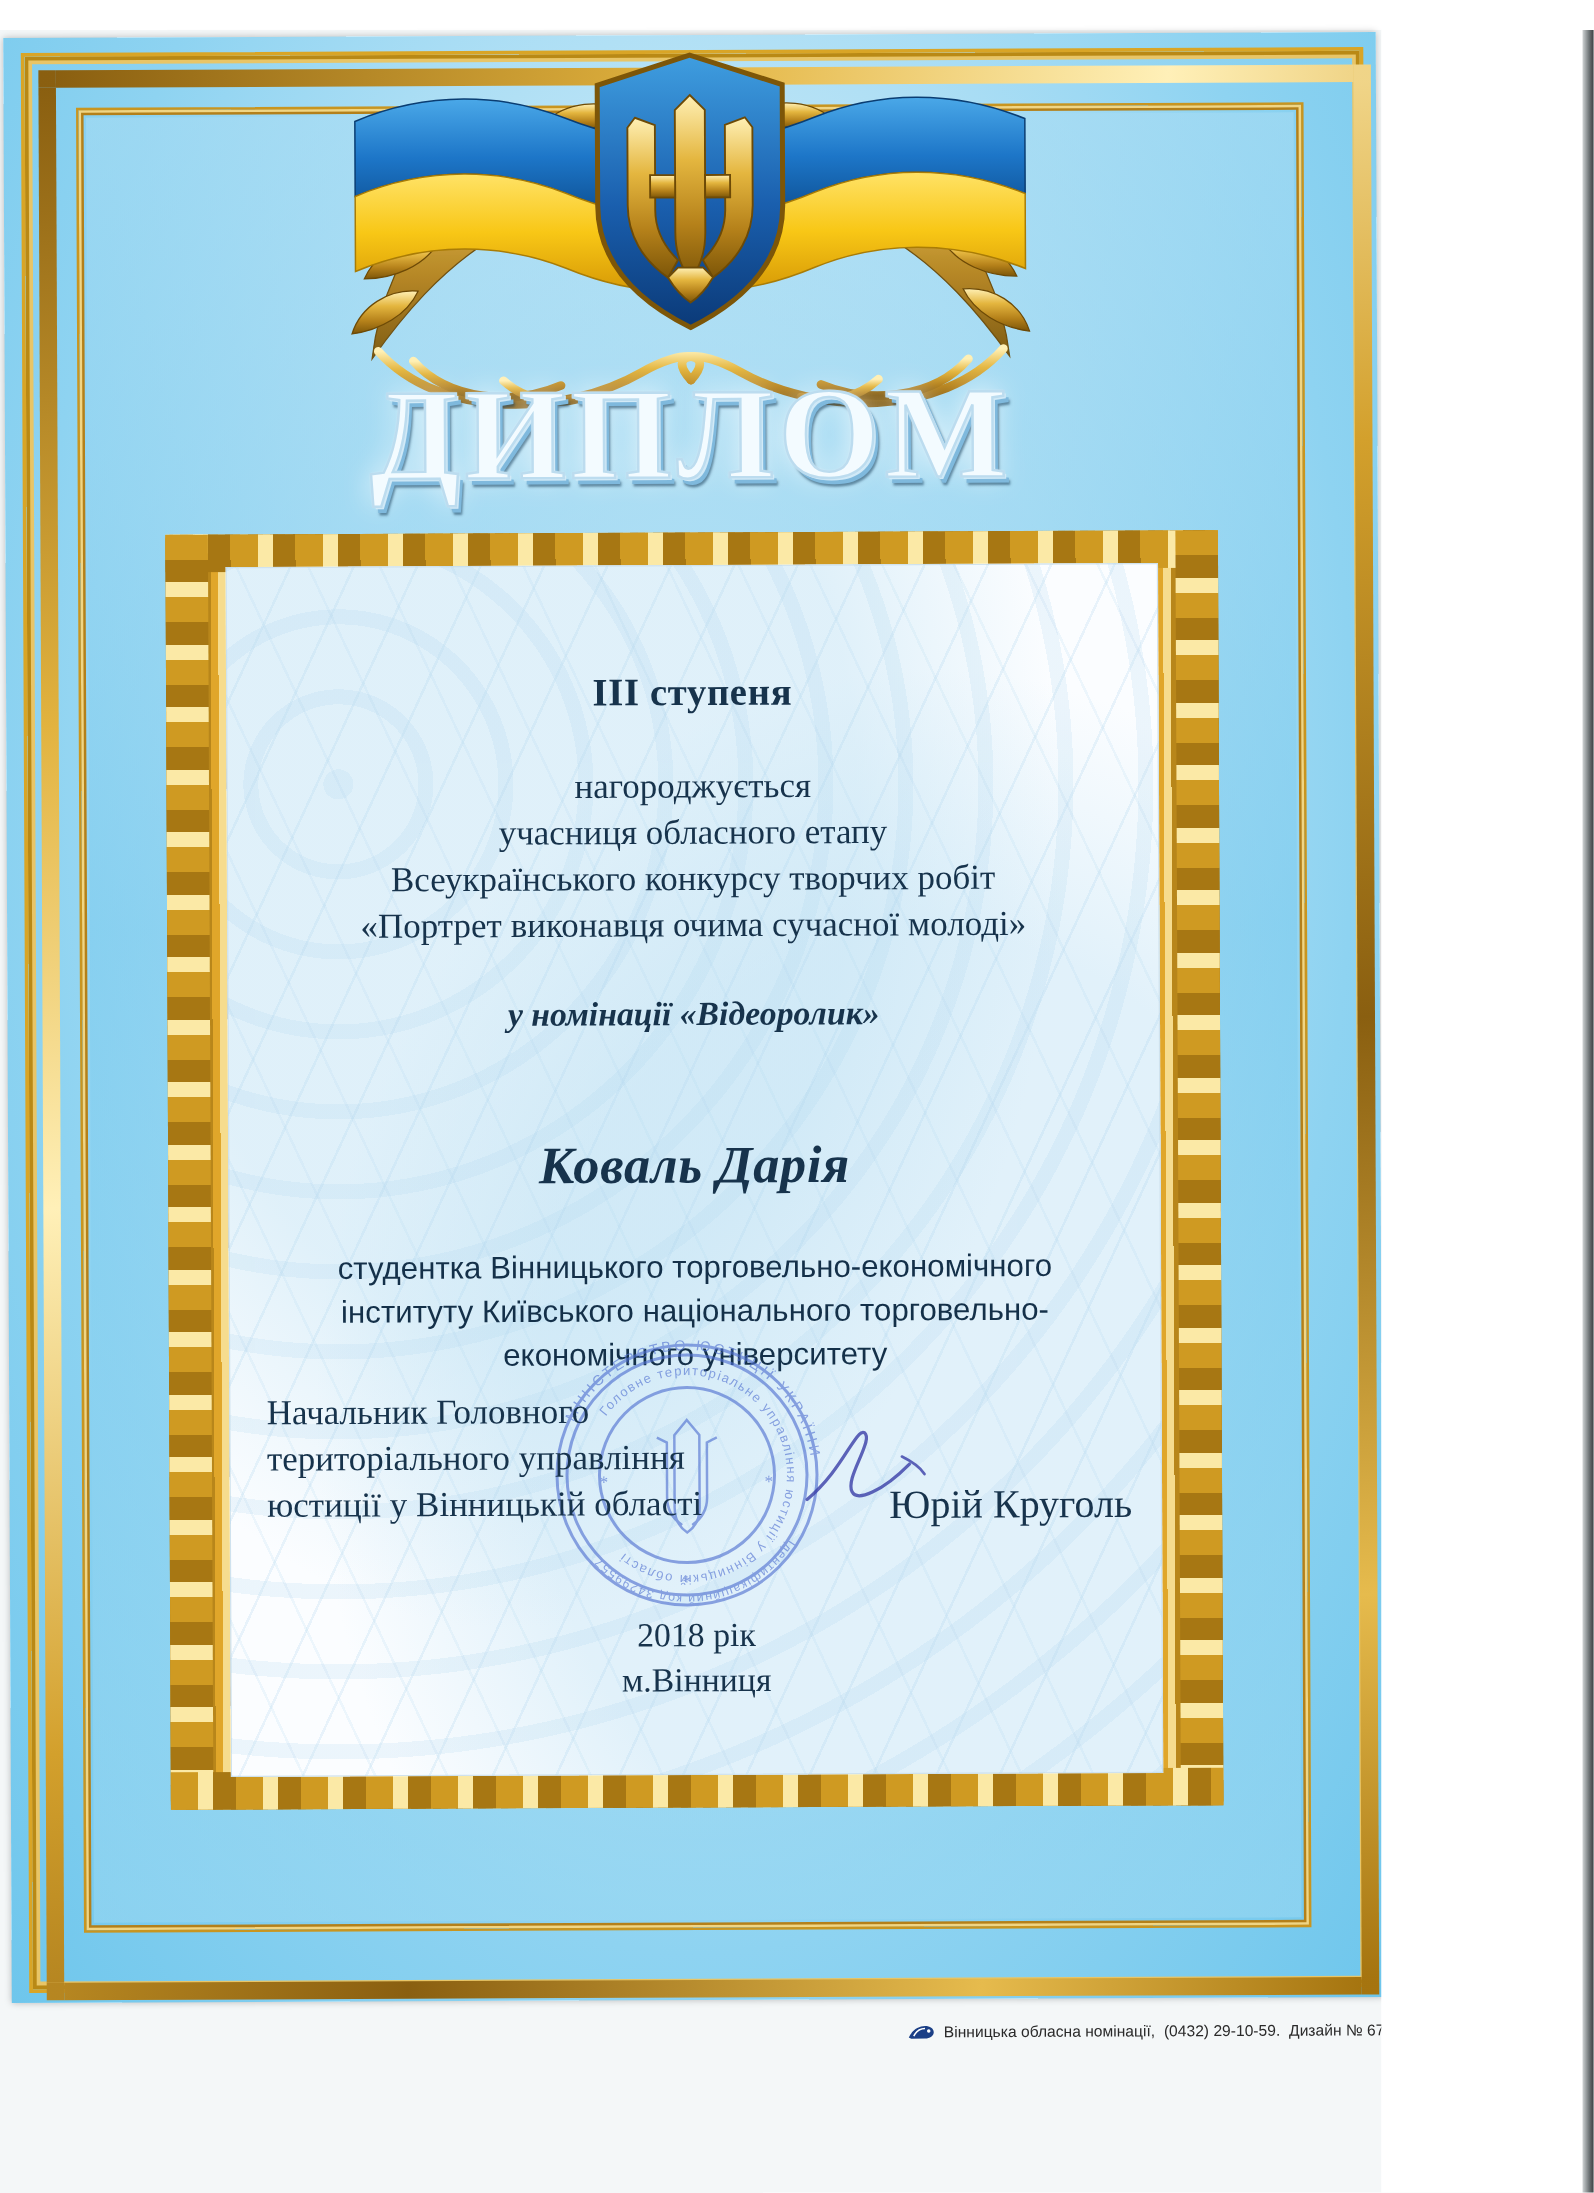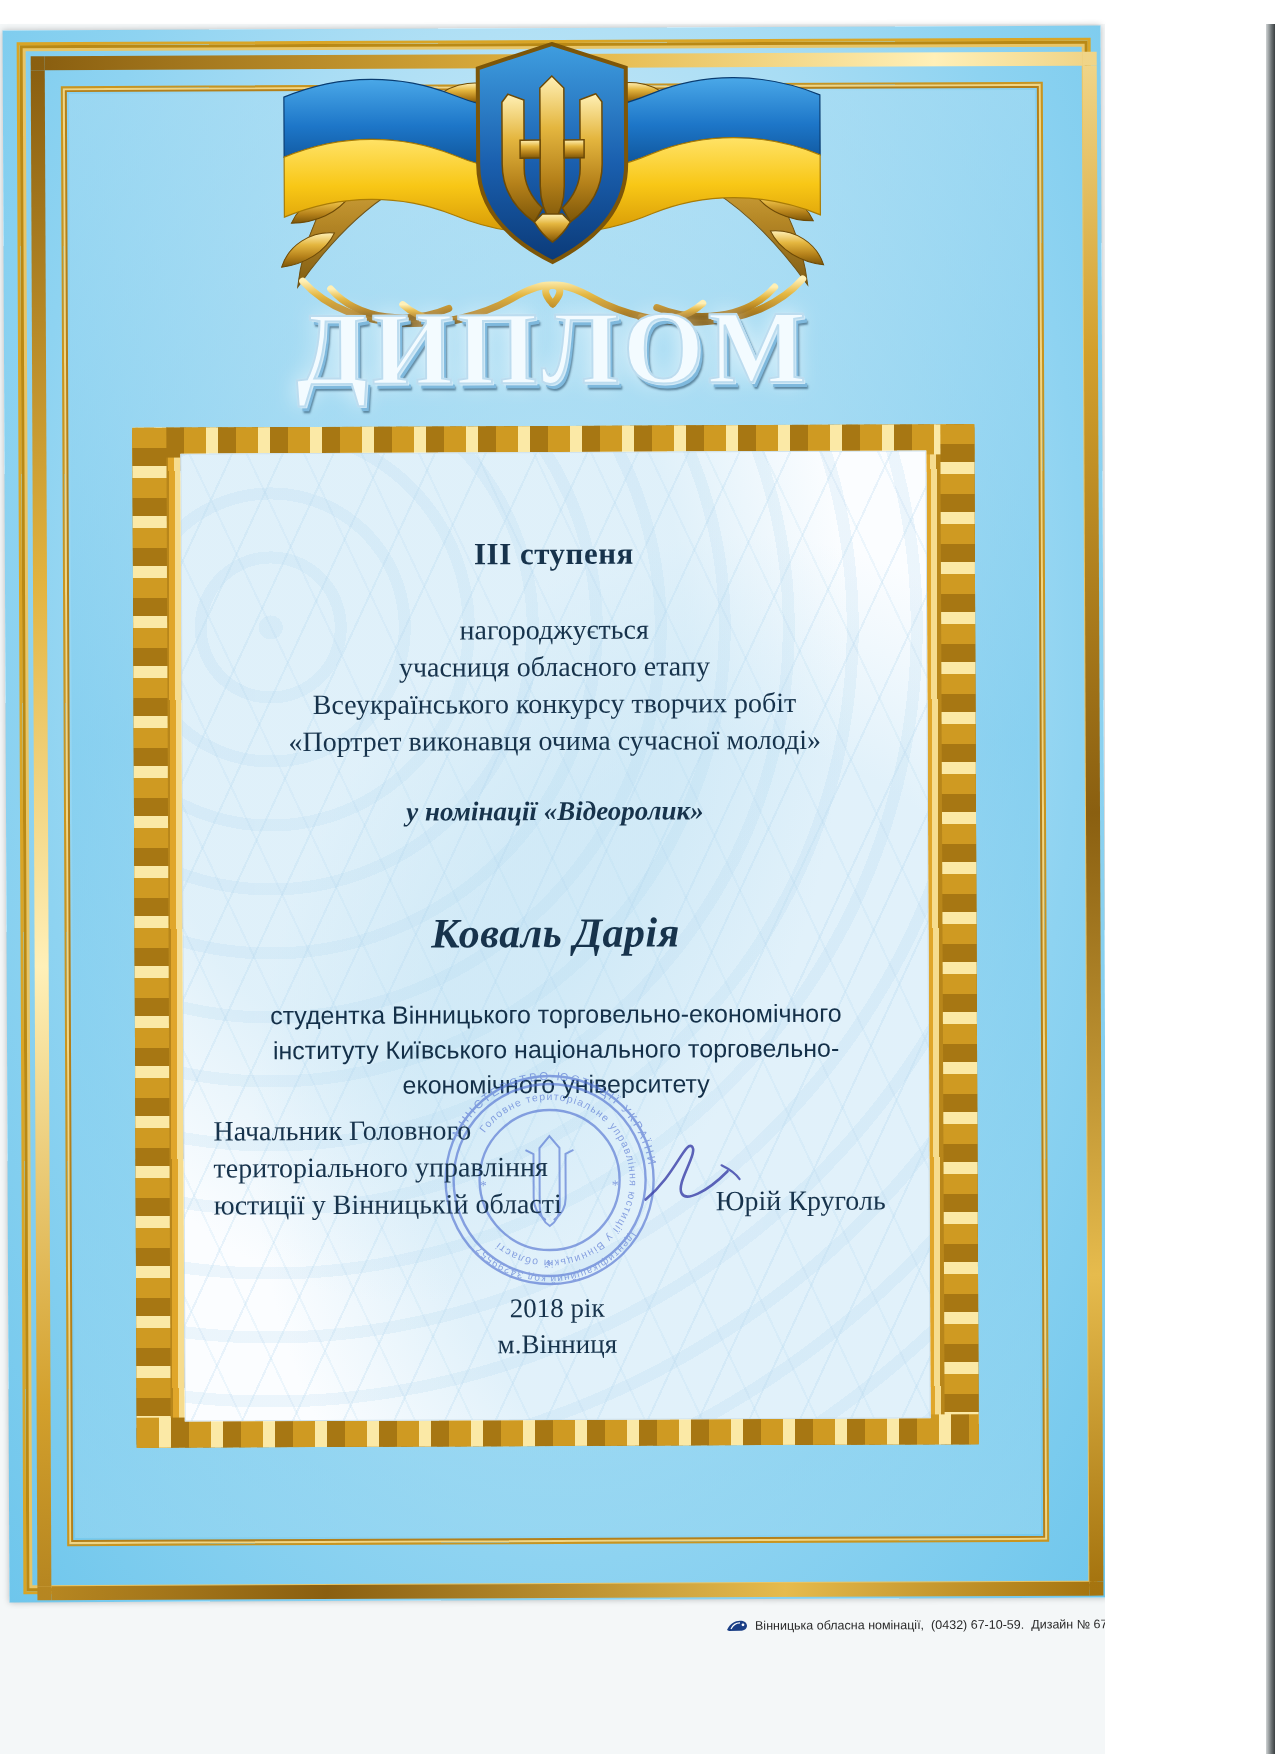--- a/index.html
+++ b/index.html
@@ -201,22 +201,22 @@
     z-index: 3;
   }
   .sign-title {
     position: absolute; left: 30px; top: 0;
     text-align: left;
     font-size: 28px;
     line-height: 1.32;
     color: #17334c;
   }
   .sign-name {
-    position: absolute; right: 44px; top: 74px;
-    font-size: 28px;
+    position: absolute; right: 24px; top: 74px;
+    font-size: 32px;
     color: #17334c;
   }
 
   
   .stamp {
     position: absolute; left: 250px; top: 612px;
     width: 232px; height: 232px;
     z-index: 2;
     opacity: .62;
   }
@@ -438,20 +438,20 @@
 
   <div class="printer-line">
     <span class="printer-logo">
       <svg width="22" height="14" viewBox="0 0 22 14" xmlns="http://www.w3.org/2000/svg">
         <path d="M1 11 C4 5 9 2 14 2 C18 2 21 4 21 7 C21 10 18 12 14 12 L3 12 Z" fill="#1b3f86"></path>
         <path d="M5 10 C7 6 10 4 14 4" fill="none" stroke="#ffffff" stroke-width="1.2"></path>
         <circle cx="17" cy="6" r="1.4" fill="#ffffff"></circle>
       </svg>
     </span>
     <span class="nowrap">Вінницька обласна номінації,</span>
-    <span class="nowrap">(0432) 67-10-59.</span>
+    <span class="nowrap">(0432) 29-10-59.</span>
     <span class="nowrap">Дизайн № 671</span>
   </div>
 
   <div class="scan-right-strip"></div>
   <div class="scan-right-edge"></div>
   <div class="scan-bottom-shadow"></div>
 </div>
 
 </body></html>

